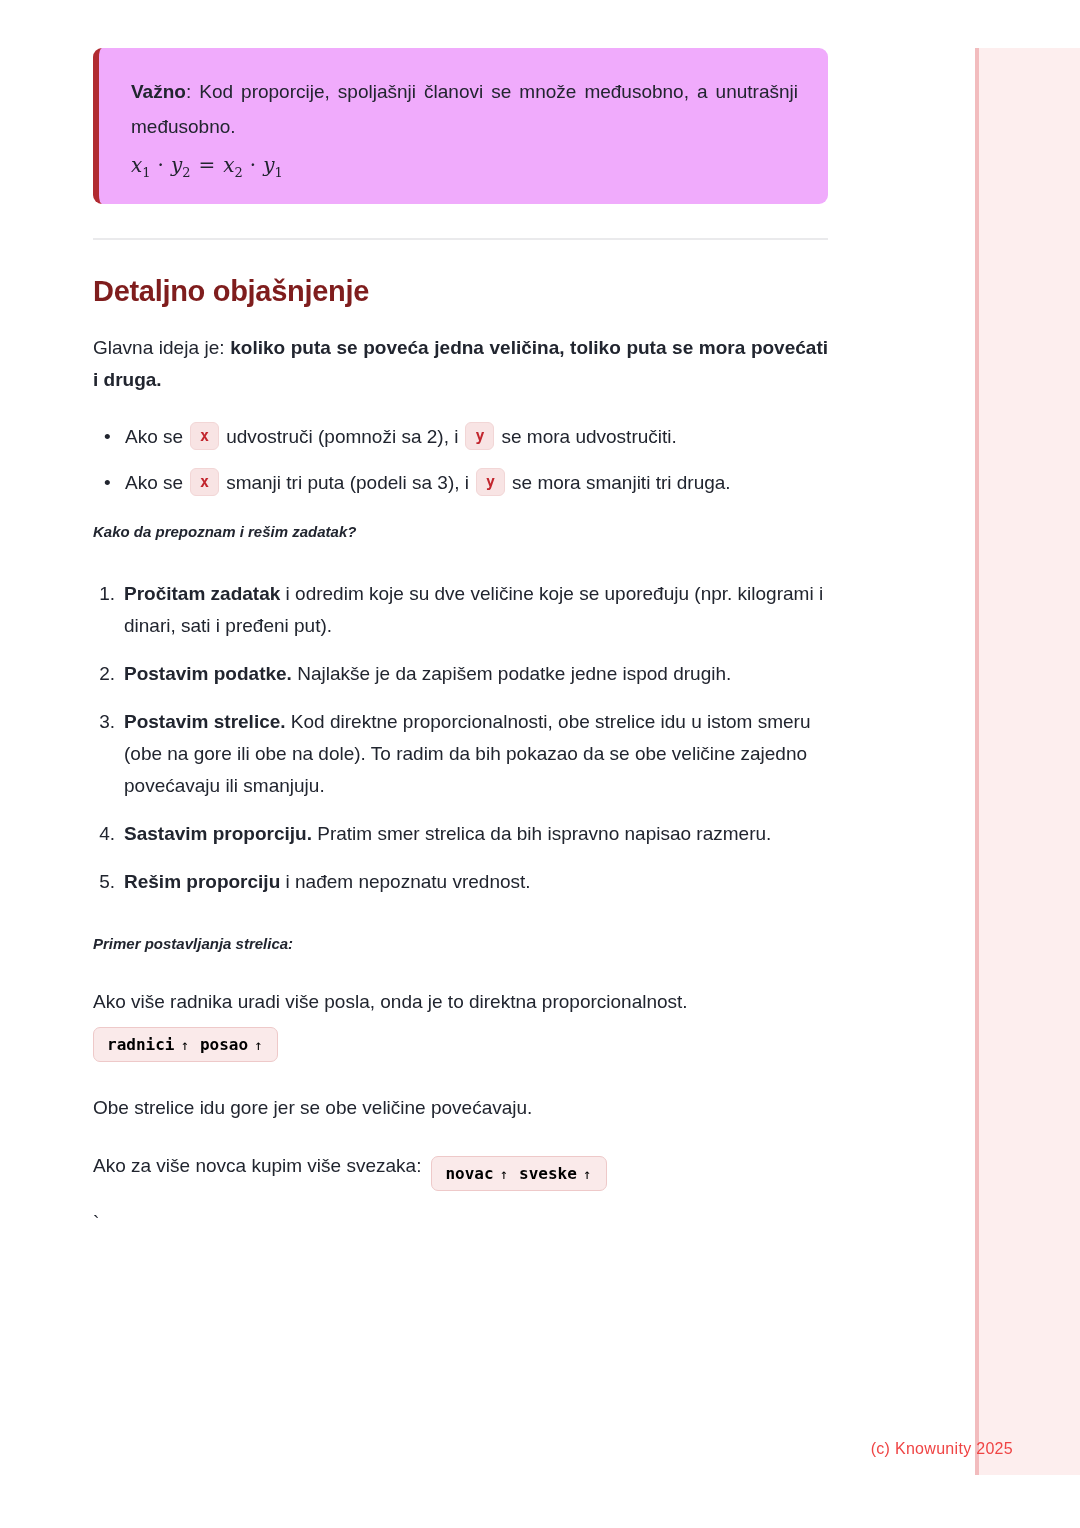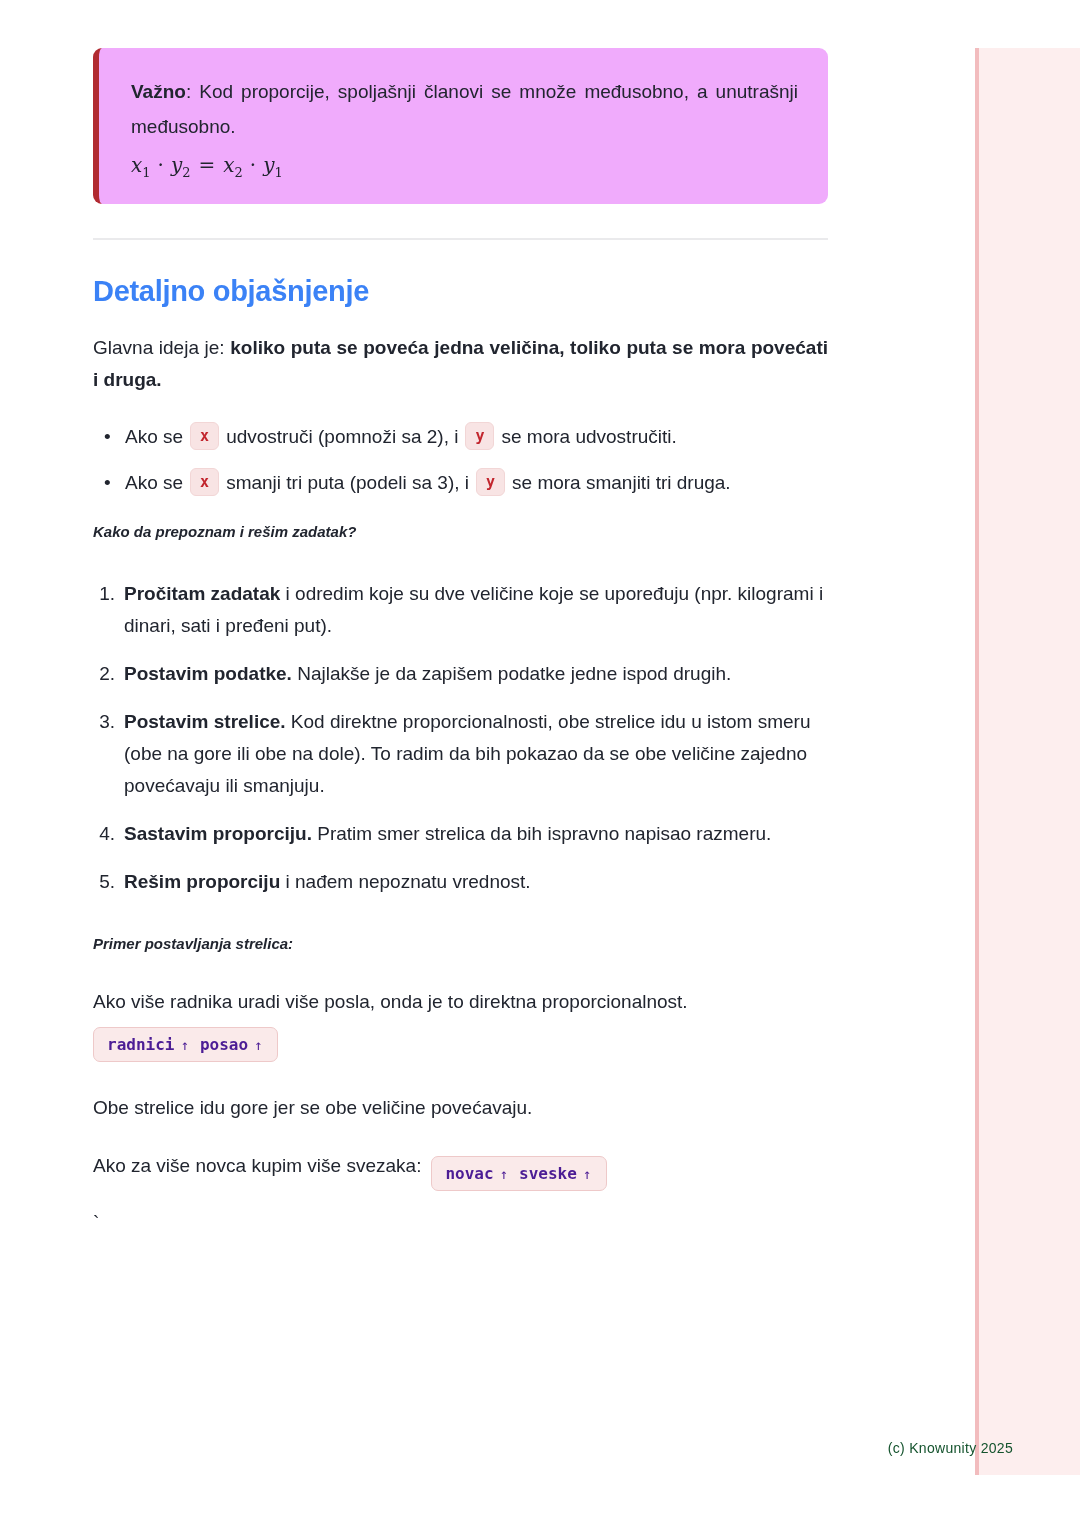--- a/index.html
+++ b/index.html
@@ -24,21 +24,21 @@
     font-size:20px; color:#21252f;
   }
   .formula sub { font-style:normal; font-size:13px; }
   .formula .mop { font-style:normal; margin:0 7px; }
   .formula .meq { font-style:normal; margin:0 8px; }
 
   hr.divider { border:none; border-top:2px solid #eaeaec; margin:34px 0 0 0; }
 
   h1.heading {
     margin:36px 0 0 0; font-size:29px; line-height:30px; font-weight:700;
-    color:#3b82f6; letter-spacing:-0.3px;
+    color:#7f1d1d; letter-spacing:-0.3px;
   }
 
   .para { margin:26px 0 0 0; font-size:19px; line-height:32px; }
   .justify { text-align:justify; }
   strong { font-weight:700; }
 
   ul.bullets { list-style:none; margin:24px 0 16px 0; padding:0; }
   ul.bullets li { position:relative; padding-left:32px; margin-top:12px; font-size:19px; line-height:34px; }
   ul.bullets li:first-child { margin-top:0; }
   ul.bullets li::before { content:"•"; position:absolute; left:11px; top:0; color:#21252f; }
@@ -55,32 +55,32 @@
 
   ol.steps { list-style:none; margin:30px 0 0 0; padding:0; }
   ol.steps li { display:flex; margin-top:16px; font-size:19px; line-height:32px; }
   ol.steps li:first-child { margin-top:0; }
   ol.steps .num { flex:0 0 22px; width:22px; text-align:right; margin-right:9px; }
   ol.steps .step-text { flex:1; }
 
   .badge-line { margin:9px 0 0 0; }
   .pill-badge {
     display:inline-block; font-family:"DejaVu Sans Mono", monospace; font-weight:700;
-    font-size:16px; line-height:1; color:#4c1d95; background:#faeaea;
+    font-size:16px; line-height:1; color:#000000; background:#faeaea;
     border:1.5px solid #eec9c9; border-radius:7px; padding:9px 13px 8px;
   }
   .pill-badge .arrow { font-weight:400; font-size:14px; margin:0 11px 0 6px; }
   .pill-badge .arrow.last { margin-right:2px; }
   .inline-badge { margin-left:10px; vertical-align:-7px; }
 
   .conclusion { margin-top:30px; }
   .stray { margin:22px 0 0 0; font-size:19px; line-height:20px; }
 
   .footer {
-    position:absolute; top:1440px; right:67px; font-size:14px; color:#14532d;
+    position:absolute; top:1440px; right:67px; font-size:16px; color:#ef4444;
     letter-spacing:0.3px; z-index:2;
   }
 </style>
 </head>
 <body>
 
 <div class="page">
 
   <div class="side-strip"></div>
 

